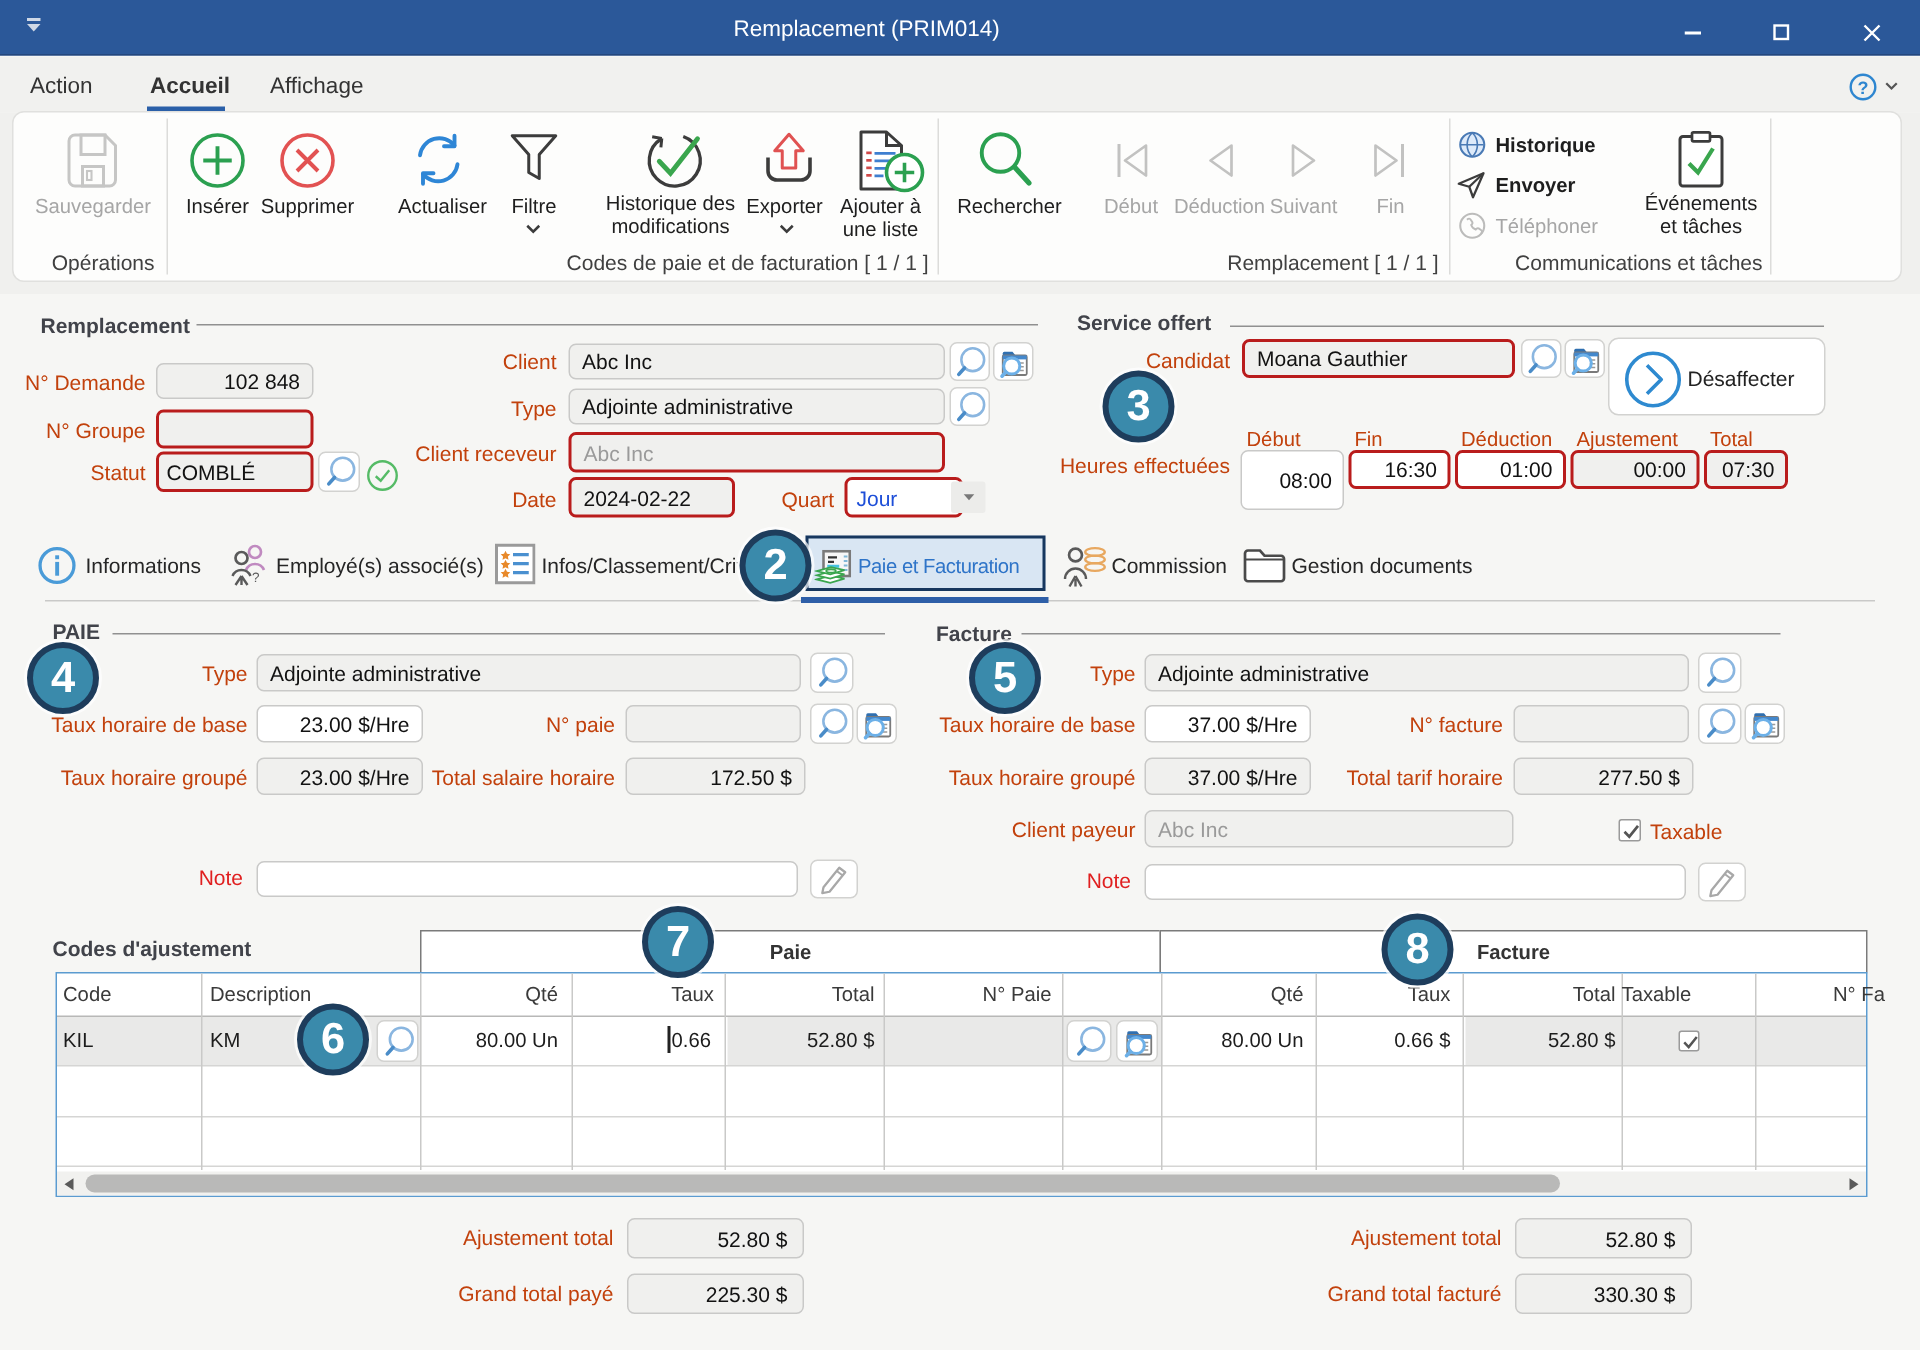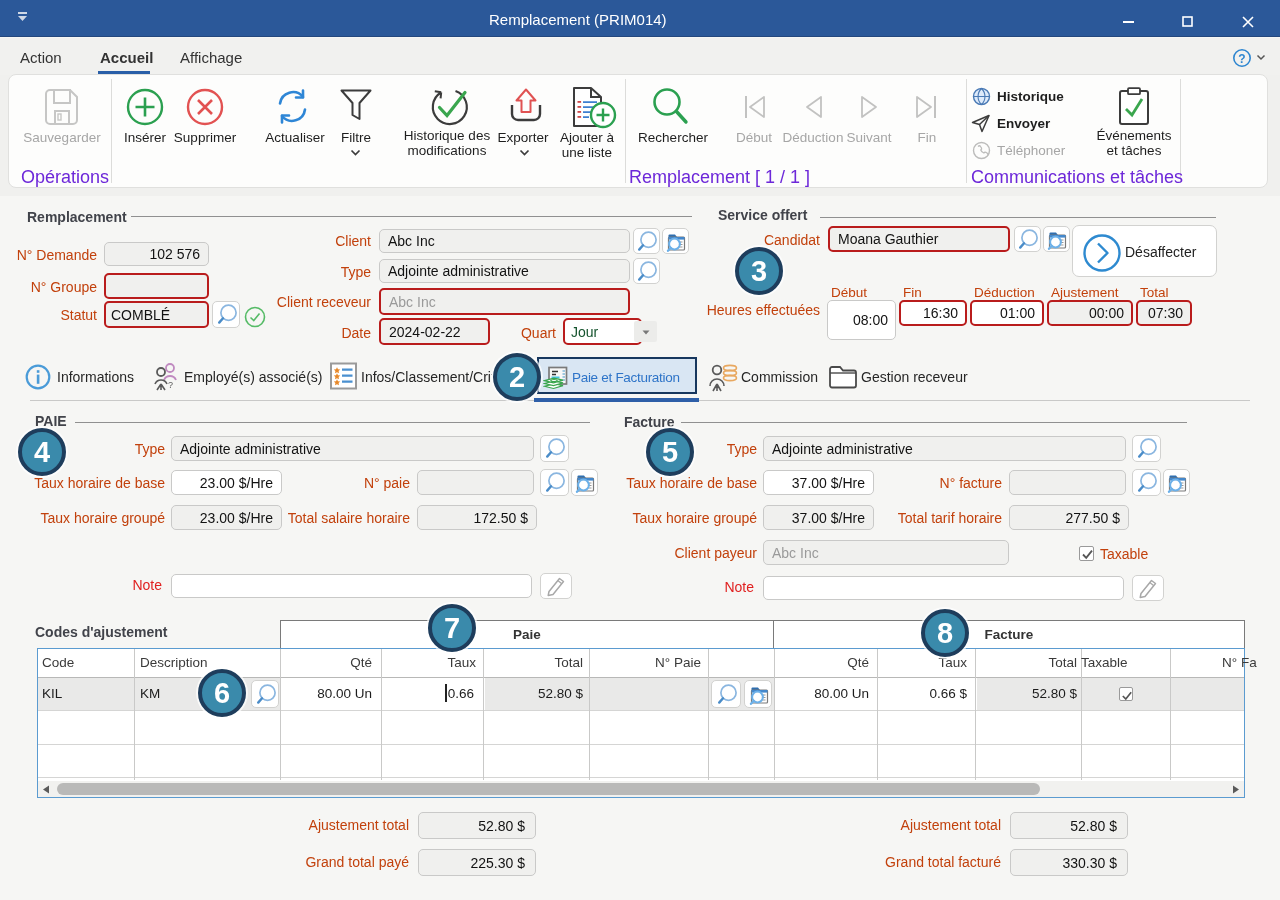--- a/index.html
+++ b/index.html
@@ -8,21 +8,21 @@
 #titlebar{position:absolute;left:0;top:0;width:1280px;height:37px;background:#2b5899;color:#fff;border-bottom:1px solid #24477d}
 #title{position:absolute;left:489px;top:0;height:37px;line-height:40px;font-size:15px;font-weight:normal}
 #menurow{position:absolute;left:0;top:38px;width:1280px;height:37px;background:#f1f1ef}
 .mtab{position:absolute;top:11px;font-size:15px;color:#333}
 .mgbtn{position:absolute;background:#fff;border:1px solid #d2d2d0;border-radius:5px}
 .chk{position:absolute;width:15px;height:15px;background:#fff;border:1px solid #9a9a9a;border-radius:2px}
 #ribbon{position:absolute;left:8px;top:74px;width:1260px;height:114px;background:#fdfdfc;border:1px solid #e0e0de;border-radius:8px}
 .rsep{position:absolute;top:4px;height:104px;width:1px;background:#dcdcda}
 .rlbl{position:absolute;font-size:13.5px;color:#1e1e1e;text-align:center;white-space:nowrap;line-height:15px}
 .rlbl.gray{color:#a6a6a6}
-.glbl{position:absolute;top:92px;font-size:18px;color:#6d28d9;text-align:left;white-space:nowrap}
+.glbl{position:absolute;top:92px;font-size:14px;color:#404040;text-align:right;white-space:nowrap}
 .ric{position:absolute}
 .lbl{position:absolute;font-size:14px;color:#c2410c;white-space:nowrap}
 .rr{text-align:right}
 .bx{position:absolute;background:#f0f0ee;border:1px solid #c9c9c8;border-radius:5px;font-size:14px;color:#121212;white-space:nowrap;display:flex;align-items:center;overflow:hidden}
 .bl{border:2px solid #b91c1c}
 .wh{background:#fff}
 .vr{justify-content:flex-end;padding-right:8px}
 .vl{padding-left:8px}
 .gt{position:absolute;font-weight:bold;font-size:14px;color:#41434a;white-space:nowrap}
 .gline{position:absolute;height:1px;background:#909090}
@@ -67,20 +67,21 @@
   </div>
 
   <div style="position:absolute;left:0;top:75px;width:1280px;height:121px;background:#f0f0ee"></div>
   <div id="ribbon">
     <div class="rsep" style="left:102px"></div>
     <div class="rsep" style="left:616px"></div>
     <div class="rsep" style="left:957px"></div>
     <div class="rsep" style="left:1171px"></div>
 
     <div class="glbl" style="left:12px;width:82px">Opérations</div>
+    <div class="glbl" style="left:110px;width:500px">Codes de paie et de facturation [ 1 / 1 ]</div>
     <div class="glbl" style="left:620px;width:330px">Remplacement [ 1 / 1 ]</div>
     <div class="glbl" style="left:962px;width:204px">Communications et tâches</div>
 
     <svg class="ric" style="left:34px;top:12px" width="38" height="40" viewBox="0 0 38 40">
       <path d="M7 3 H27 L34 10 V33 a4 4 0 0 1 -4 4 H7 a4 4 0 0 1 -4 -4 V7 a4 4 0 0 1 4 -4 Z" fill="none" stroke="#c6c6c5" stroke-width="2"></path>
       <rect x="11" y="3" width="16" height="13" fill="none" stroke="#c6c6c5" stroke-width="2"></rect>
       <rect x="12" y="24" width="14" height="13" fill="none" stroke="#c6c6c5" stroke-width="2"></rect>
       <rect x="15" y="27" width="3" height="6" fill="none" stroke="#c6c6c5" stroke-width="1.4"></rect>
     </svg>
     <div class="rlbl gray" style="left:11px;top:55px;width:84px">Sauvegarder</div>
@@ -211,21 +212,21 @@
       </g>
       <g id="chkm">
         <path d="M3 7.5 L6.2 10.8 L12 3.6" fill="none" stroke="#555" stroke-width="1.8"></path>
       </g>
     </defs>
   </svg>
 
   <div class="gt" style="left:27px;top:209px">Remplacement</div>
   <div class="gline" style="left:131px;top:216px;width:561px"></div>
   <div class="lbl rr" style="right:1183px;top:247px">N° Demande</div>
-  <div class="bx vr" style="left:104px;top:242px;width:105px;height:24px">102 576</div>
+  <div class="bx vr" style="left:104px;top:242px;width:105px;height:24px">102 848</div>
   <div class="lbl rr" style="right:1183px;top:279px">N° Groupe</div>
   <div class="bx bl" style="left:104px;top:273px;width:105px;height:26px"></div>
   <div class="lbl rr" style="right:1183px;top:307px">Statut</div>
   <div class="bx bl vl" style="left:104px;top:301px;width:105px;height:27px;padding-left:5px">COMBLÉ</div>
   <div class="mgbtn" style="left:212px;top:301px;width:28px;height:27px"><svg width="22" height="22" style="margin:2px 0 0 3px">
         <use href="#mag"></use>
       </svg></div>
   <svg style="position:absolute;left:244px;top:306px" width="22" height="22" viewBox="0 0 22 22">
     <circle cx="11" cy="11" r="9.5" fill="none" stroke="#55bb66" stroke-width="1.6"></circle>
     <path d="M6.5 11.5 L9.8 14.5 L15.5 7.5" fill="none" stroke="#55bb66" stroke-width="1.6"></path>
@@ -241,21 +242,21 @@
   <div class="lbl rr" style="right:909px;top:264px">Type</div>
   <div class="bx vl" style="left:379px;top:259px;width:251px;height:24px">Adjointe administrative</div>
   <div class="mgbtn" style="left:633px;top:258px;width:27px;height:26px"><svg width="22" height="22" style="margin:2px 0 0 2px">
         <use href="#mag"></use>
       </svg></div>
   <div class="lbl rr" style="right:909px;top:294px">Client receveur</div>
   <div class="bx bl vl" style="left:379px;top:288px;width:251px;height:27px;color:#9a9a9a">Abc Inc</div>
   <div class="lbl rr" style="right:909px;top:325px">Date</div>
   <div class="bx bl vl" style="left:379px;top:318px;width:111px;height:27px">2024-02-22</div>
   <div class="lbl rr" style="right:724px;top:325px">Quart</div>
-  <div class="bx bl wh vl" style="left:563px;top:318px;width:79px;height:27px;color:#14532d;padding-left:6px">Jour</div>
+  <div class="bx bl wh vl" style="left:563px;top:318px;width:79px;height:27px;color:#1d4ed8;padding-left:6px">Jour</div>
   <div style="position:absolute;left:634px;top:321px;width:23px;height:21px;background:#ececea;border-radius:2px">
     <svg width="8" height="5" viewBox="0 0 8 5" style="margin:8px 0 0 8px">
         <path d="M0.5 0.5 L4 4.5 L7.5 0.5" fill="#787878"></path>
       </svg>
   </div>
 
   <div class="gt" style="left:718px;top:207px">Service offert</div>
   <div class="gline" style="left:820px;top:217px;width:396px"></div>
   <div class="lbl rr" style="right:460px;top:232px">Candidat</div>
   <div class="bx bl vl" style="left:828px;top:226px;width:182px;height:26px">Moana Gauthier</div>
@@ -329,21 +330,21 @@
       <ellipse cx="23" cy="6" rx="6.5" ry="2.6"></ellipse>
       <ellipse cx="23" cy="11" rx="6.5" ry="2.6"></ellipse>
       <ellipse cx="23" cy="16" rx="6.5" ry="2.6"></ellipse>
     </g>
   </svg>
   <div class="tabtxt" style="left:741px;top:369px">Commission</div>
   <svg style="position:absolute;left:828px;top:364px" width="30" height="25" viewBox="0 0 30 25">
     <path d="M2 5 a2 2 0 0 1 2 -2 h8 l3 3.5 h11 a2 2 0 0 1 2 2 v13 a2 2 0 0 1 -2 2 H4 a2 2 0 0 1 -2 -2 Z" fill="#fff" stroke="#4a4a4a" stroke-width="1.8"></path>
     <path d="M2 9 h26" stroke="#4a4a4a" stroke-width="1.4"></path>
   </svg>
-  <div class="tabtxt" style="left:861px;top:369px">Gestion receveur</div>
+  <div class="tabtxt" style="left:861px;top:369px">Gestion documents</div>
 
   <div class="gt" style="left:35px;top:413px">PAIE</div>
   <div class="gline" style="left:75px;top:422px;width:515px"></div>
   <div class="lbl rr" style="right:1115px;top:441px">Type</div>
   <div class="bx vl" style="left:171px;top:436px;width:363px;height:25px">Adjointe administrative</div>
   <div class="mgbtn" style="left:540px;top:435px;width:29px;height:27px"><svg width="22" height="22" style="margin:2px 0 0 3px">
         <use href="#mag"></use>
       </svg></div>
   <div class="lbl rr" style="right:1115px;top:475px">Taux horaire de base</div>
   <div class="bx wh vr" style="left:171px;top:470px;width:111px;height:25px">23.00 $/Hre</div>

